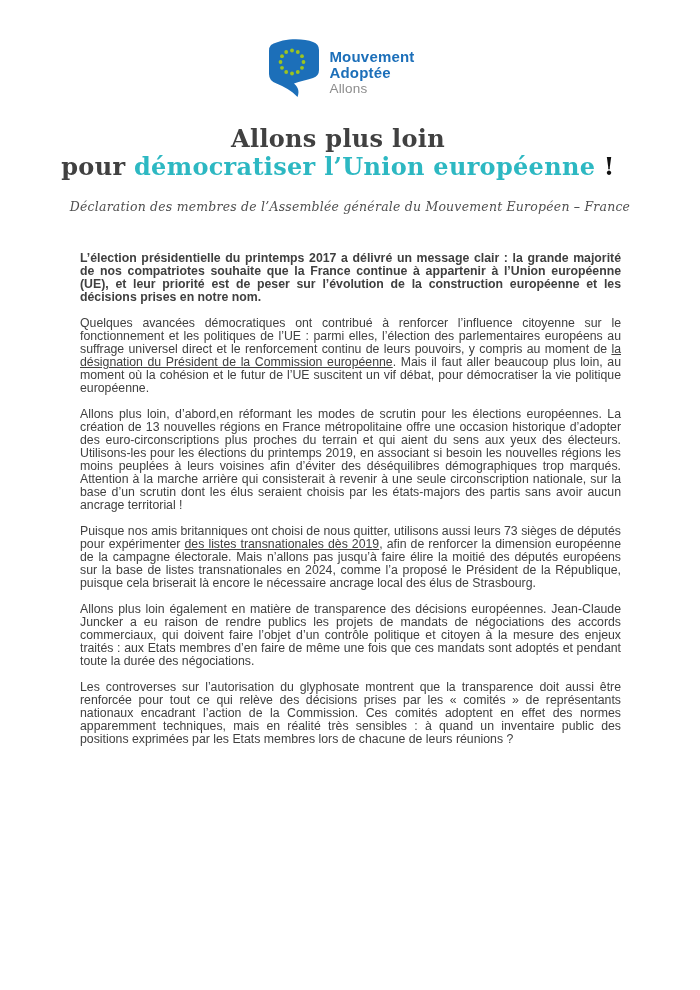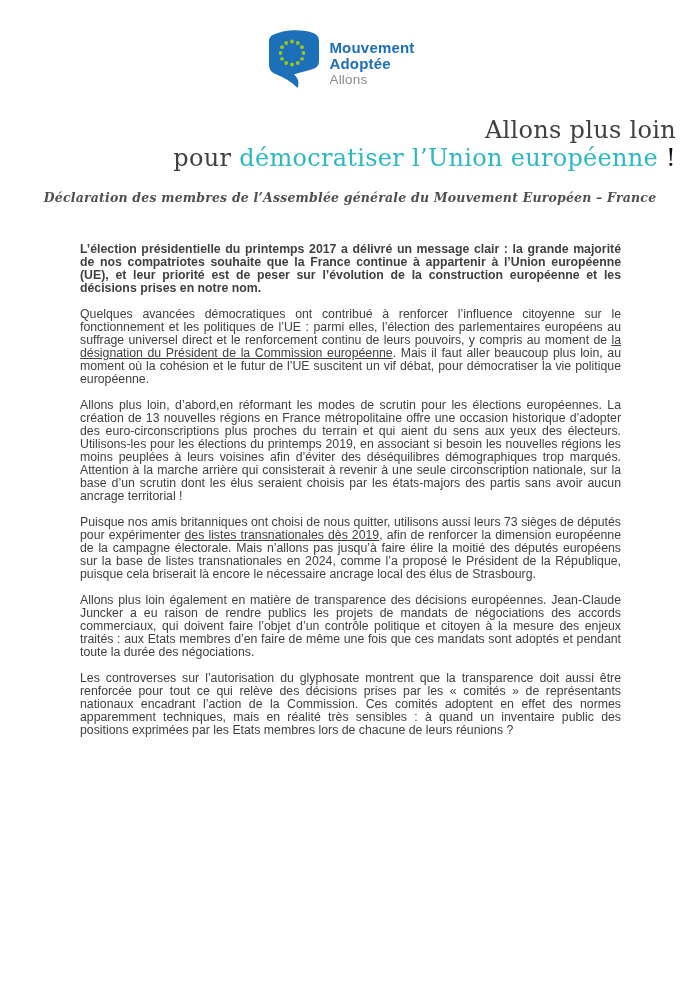--- a/index.html
+++ b/index.html
@@ -7,58 +7,58 @@
   body {
     width: 700px;
     height: 990px;
     font-family: "Liberation Sans", sans-serif;
     color: #1c1c1c;
     overflow: hidden;
   }
   .page {
     width: 676px;
     height: 990px;
-    padding-top: 28px;
+    padding-top: 37px;
     background: #ffffff;
   }
 
   
   .logo {
     display: flex;
     justify-content: center;
     align-items: flex-start;
     gap: 8px;
     height: 62px;
   }
   .logo .flag { width: 60px; height: 62px; flex: 0 0 auto; }
   .logo-text { padding-top: 12px; line-height: 16px; }
   .logo-line { font-weight: bold; font-size: 15px; color: #1c6fb9; letter-spacing: 0.2px; }
   .logo-line.france { font-weight: normal; font-size: 13.5px; color: #8d8d8d; }
 
   
   .title {
     margin-top: 26px;
-    text-align: right;
+    text-align: center;
     font-family: "DejaVu Serif", serif;
-    font-weight: normal;
+    font-weight: bold;
     font-size: 24px;
     line-height: 28px;
     color: #414141;
     letter-spacing: 0.3px;
   }
   .title .highlight { color: #2db8c2; }
   .title .bang { color: #111111; }
 
   
   .subtitle {
     margin-top: 18px;
     text-align: center;
     font-family: "DejaVu Serif", serif;
     font-style: italic;
-    font-weight: bold;
+    font-weight: normal;
     font-size: 12.5px;
     color: #4f4f4f;
     letter-spacing: 0.2px;
     margin-left: 24px;
   }
   .subtitle .sub-line2 { margin-top: 13px; }
 
   
   .body-text {
     margin: 38px 79px 0 80px;

